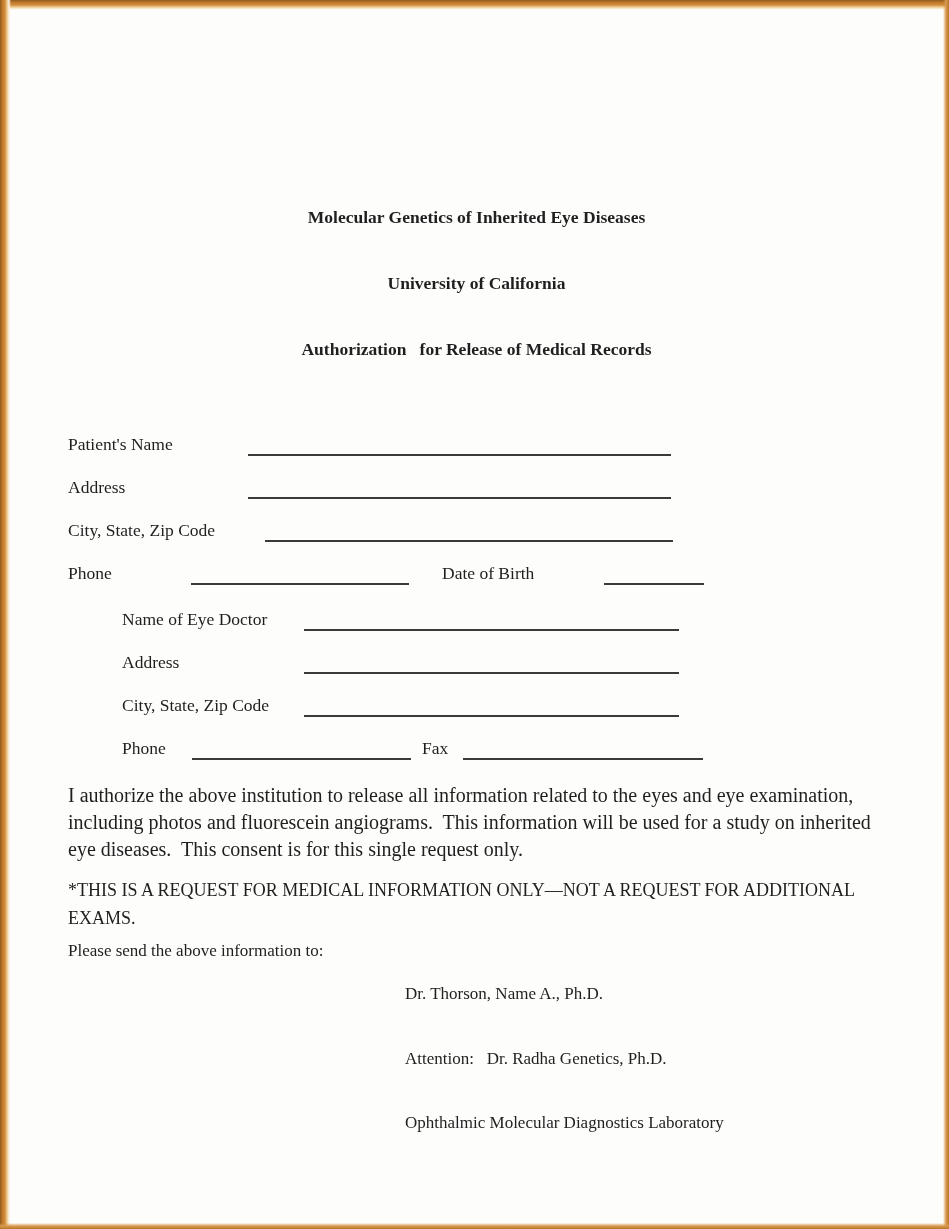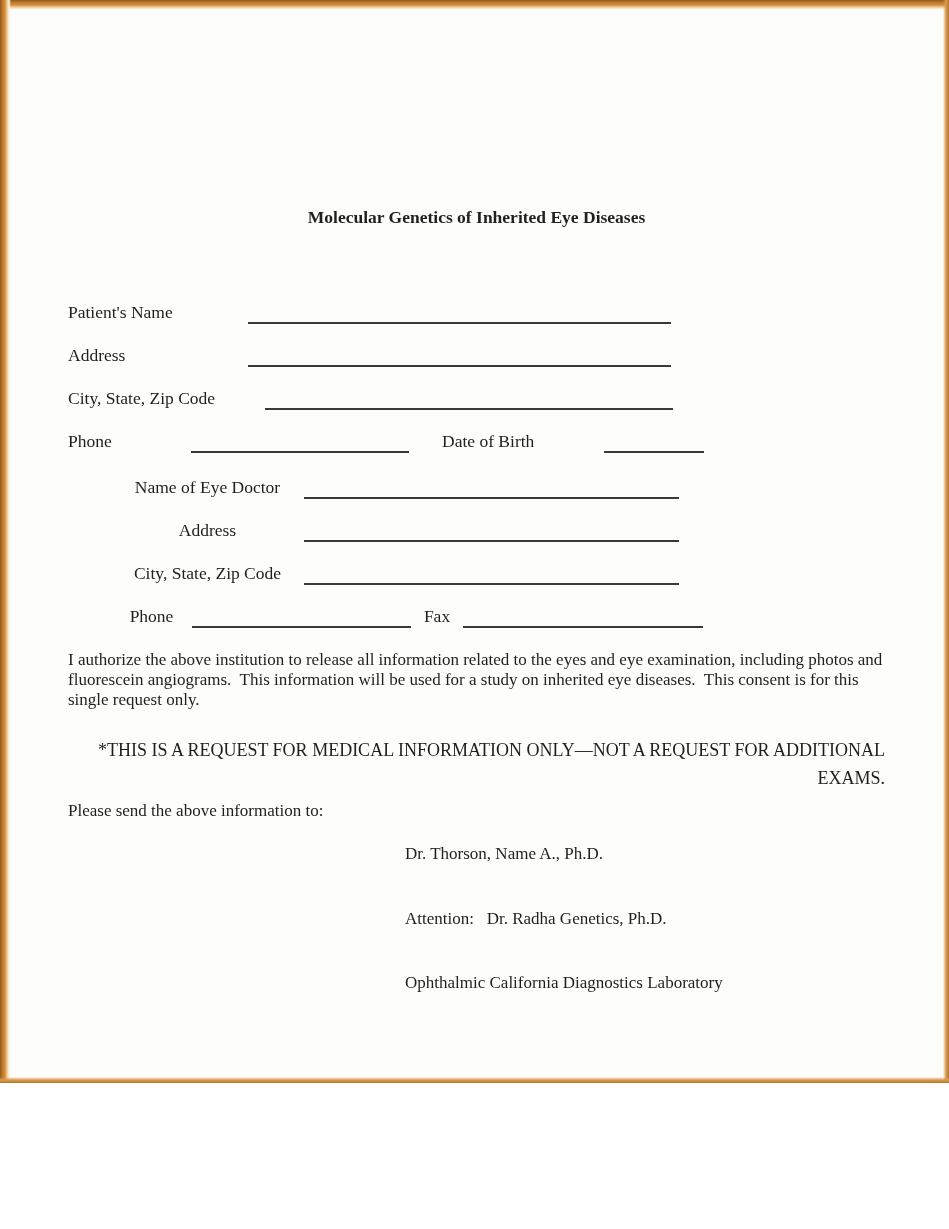--- a/index.html
+++ b/index.html
@@ -1,19 +1,19 @@
 <!DOCTYPE html>
 <html><head>
 <meta charset="utf-8">
 <style>
   html,body { margin:0; padding:0; background:#ffffff; }
   .page {
     position: relative;
     width: 949px;
-    height: 1083px;
+    height: 1229px;
     background: #fdfdfc;
     overflow: hidden;
     font-family: "Liberation Serif", "DejaVu Serif", serif;
     color: #1f1f1f;
     box-sizing: border-box;
   }
   
   .frame-left   { position:absolute; left:0; top:0; bottom:0; width:11px;
                   background: linear-gradient(90deg,#8f5a1f 0px,#c67f2e 3px,#d18c3c 5px,#eec98f 7px,#fbf3e3 9px,rgba(255,255,255,0) 11px); }
   .frame-top    { position:absolute; left:0; top:0; right:0; height:10px;
@@ -36,48 +36,50 @@
   .w-lbl-186 { width:186px; }
   .w-lbl-112 { width:112px; }
   .ln-423 { width:423px; }
   .ln-408 { width:408px; }
   .ln-218 { width:218px; }
   .dob-lbl { width:98px; margin-left:22px; }
   .ln-100 { width:100px; margin-left:53px; }
 
   .release-heading { margin-top:12px; font-size:17.5px; line-height:27px; }
 
-  .inner-fields { margin-top:20px; margin-left:54px;text-align:center; }
+  .inner-fields { margin-top:20px; margin-left:54px; }
   .iw-lbl-171 { width:171px; }
   .iln-375 { width:375px; }
   .iw-lbl-59 { width:59px; }
   .iln-219 { width:219px; }
   .iw-lbl-30 { width:30px; }
   .iln-240 { width:240px; }
 
-  .auth-para { margin-top:22px; font-size:17px; line-height:20px; white-space:pre-wrap; }
-  .request-notice { margin-top:26px; font-size:18px; line-height:28px; white-space:pre-wrap;text-align:right; }
+  .auth-para { margin-top:22px; font-size:20px; line-height:27px; white-space:pre-wrap; }
+  .request-notice { margin-top:13px; font-size:18px; line-height:28px; white-space:pre-wrap; }
 
   .send-block { margin-top:8px; display:flex; font-size:17px; }
   .send-lbl { width:337px; line-height:21.5px; }
   .send-addr { line-height:21.5px; white-space:pre-wrap; }
 </style>
 </head>
 <body>
 
 <div class="page">
   <div class="frame-top"></div>
   <div class="frame-left"></div>
   <div class="frame-right"></div>
   <div class="frame-bottom"></div>
 
   <div class="content">
 
     <div class="title-block">
       <div>Molecular Genetics of Inherited Eye Diseases</div>
+      <div>University of California</div>
+      <div>Authorization   for Release of Medical Records</div>
     </div>
 
     <div class="top-fields">
       <div class="frow">
         <span class="lbl w-lbl-169">Patient's Name</span>
         <span class="fline ln-423"></span>
       </div>
       <div class="frow">
         <span class="lbl w-lbl-169">Address</span>
         <span class="fline ln-423"></span>
@@ -118,21 +120,21 @@
 
     <div class="auth-para">I authorize the above institution to release all information related to the eyes and eye examination, including photos and fluorescein angiograms.  This information will be used for a study on inherited eye diseases.  This consent is for this single request only.</div>
 
     <div class="request-notice">*THIS IS A REQUEST FOR MEDICAL INFORMATION ONLY—NOT A REQUEST FOR ADDITIONAL EXAMS.</div>
 
     <div class="send-block">
       <div class="send-lbl">Please send the above information to:</div>
       <div class="send-addr">
         <div>Dr. Thorson, Name A., Ph.D.</div>
         <div>Attention:   Dr. Radha Genetics, Ph.D.</div>
-        <div>Ophthalmic California Diagnostics Laboratory</div>
+        <div>Ophthalmic Molecular Diagnostics Laboratory</div>
         
         
         
       </div>
     </div>
 
   </div>
 </div>
 
 </body></html>

